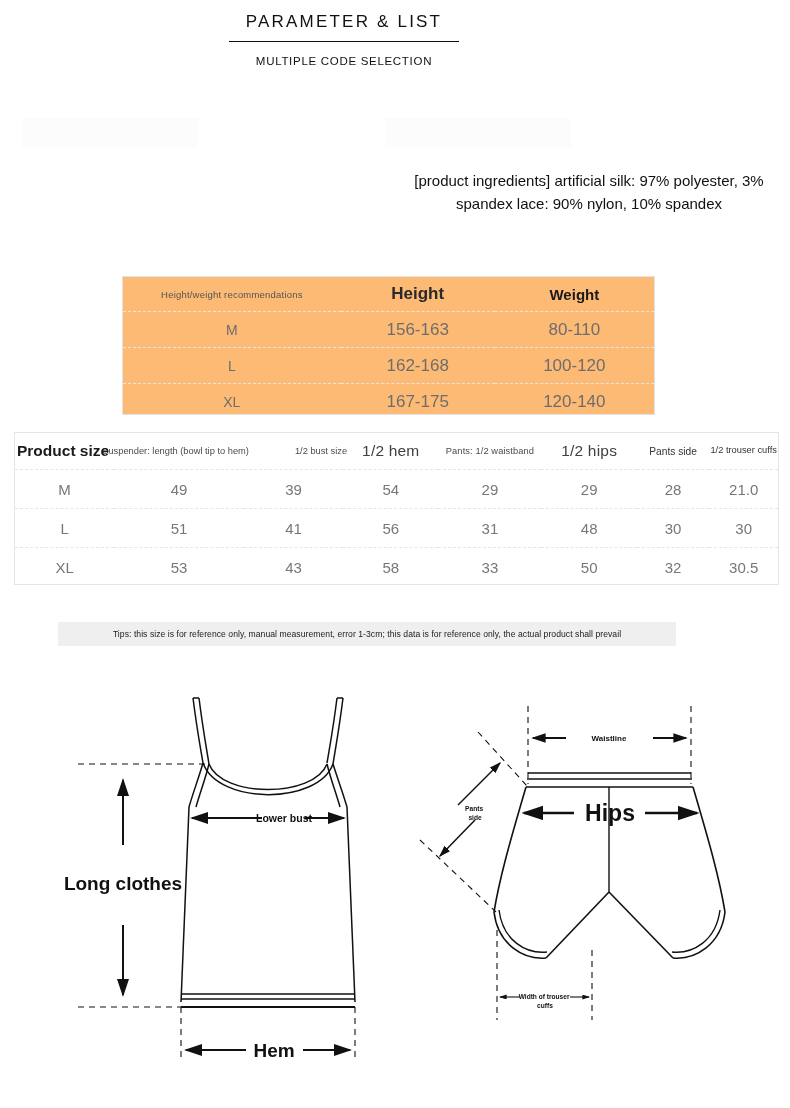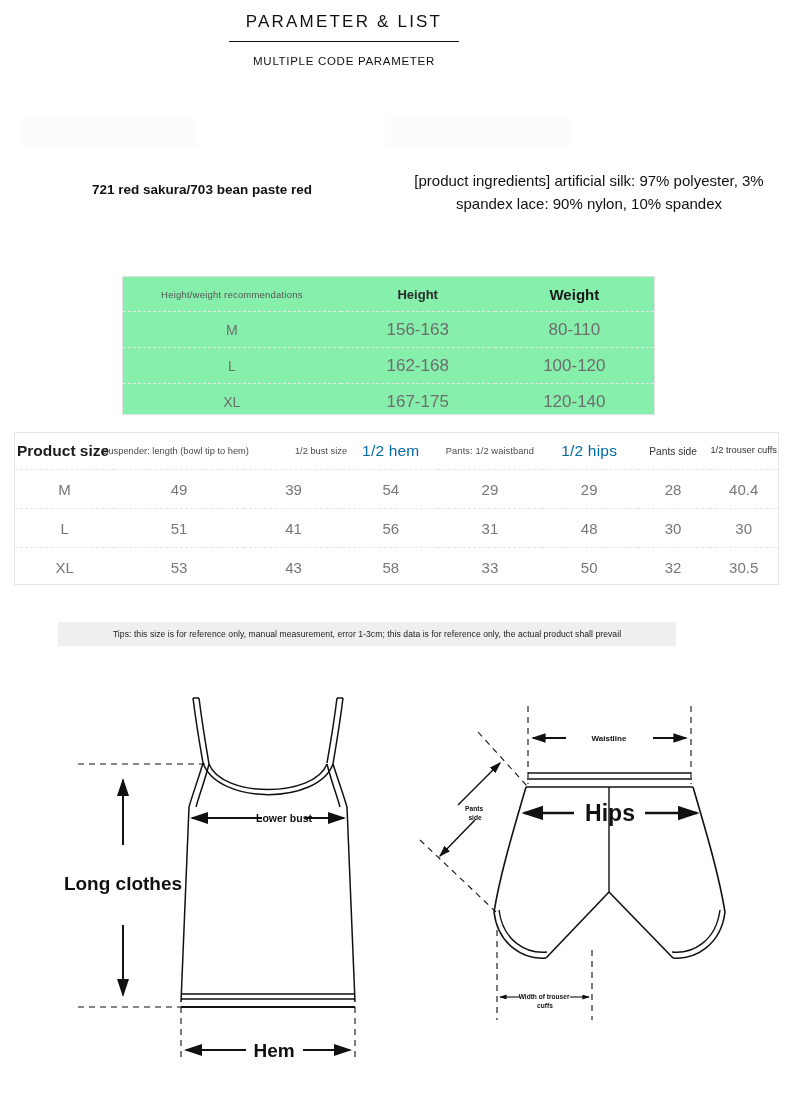--- a/index.html
+++ b/index.html
@@ -78,21 +78,21 @@
   }
 
   
   #hw-table {
     position: absolute;
     left: 122px; top: 276px;
     width: 533px;
     height: 139px;
     border: 1px solid #e2e2e2;
     box-sizing: border-box;
-    background: #86efac;
+    background: #fdba74;
   }
   #hw-table table {
     width: 100%;
     border-collapse: collapse;
     table-layout: fixed;
   }
   #hw-table th, #hw-table td {
     text-align: center;
     color: #6d6d6d;
     font-weight: normal;
@@ -106,21 +106,21 @@
   #hw-table tbody td {
     height: 35px;
     vertical-align: middle;
     border-bottom: 1px dashed #e6e6e6;
   }
   #hw-table tbody tr:last-child td { border-bottom: none; }
   .hw-c0 { width: 41%; }
   .hw-c1 { width: 29%; }
   .hw-c2 { width: 30%; }
   .hw-h0 { font-size: 9.5px; color: #555 !important; letter-spacing: .2px; }
-  .hw-h1 { font-size: 13px; font-weight: bold !important; color: #2a2a2a !important; }
+  .hw-h1 { font-size: 17px; font-weight: bold !important; color: #2a2a2a !important; }
   .hw-h2 { font-size: 15px; font-weight: bold !important; color: #1a1a1a !important; }
   .hw-sz { font-size: 14px; color: #6d6d6d; }
   .hw-v  { font-size: 17px; color: #7a7a7a; }
 
   
   #ps-table {
     position: absolute;
     left: 14px; top: 432px;
     width: 765px;
     height: 153px;
@@ -157,21 +157,21 @@
 
   .ps-w0 { width: 13.0%; }
   .ps-w1 { width: 17.0%; }
   .ps-w2 { width: 13.0%; }
   .ps-w3 { width: 12.5%; }
   .ps-w4 { width: 13.5%; margin-left: 7px; }
   .ps-w5 { width: 12.5%; }
   .ps-w6 { width: 9.5%; }
   .ps-w7 { width: 9.0%; }
 
-  .hdr-big   { font-size: 15.5px; font-weight: bold; color: #0369a1; letter-spacing: .2px; }
+  .hdr-big   { font-size: 15.5px; font-weight: bold; color: #404040; letter-spacing: .2px; }
   .hdr-small { font-size: 9.3px;  color: #4a4a4a; letter-spacing: .1px; }
   .hdr-mid   { font-size: 10.2px; color: #333; }
   .hdr-wrap  { font-size: 9.3px; color: #333; white-space: normal; line-height: 1.25; display:block; }
 
   
   .hdr-overlap { position: relative; }
   .hdr-overlap .ov-a {
     position: absolute; left: 2px; top: 50%; transform: translateY(-50%);
     font-size: 15.5px; font-weight: bold; color: #1b1b1b; white-space: nowrap;
     z-index: 2;
@@ -220,28 +220,27 @@
   .dim-label-m  { font-family: "Liberation Sans", sans-serif; font-weight: bold; font-size: 10.5px; fill:#111; }
   .dim-label-s  { font-family: "Liberation Sans", sans-serif; font-weight: bold; font-size: 8px; fill:#111; }
   .dim-label-xs { font-family: "Liberation Sans", sans-serif; font-weight: bold; font-size: 6.6px; fill:#111; }
 </style>
 </head>
 <body>
 
 <div id="header">
   <div id="main-title">PARAMETER  &amp;  LIST</div>
   <div id="title-rule"></div>
-  <div id="sub-title">MULTIPLE CODE PARAMETER</div>
+  <div id="sub-title">MULTIPLE CODE SELECTION</div>
 </div>
 
 <div class="wm" id="wm-left"></div>
 <div class="wm" id="wm-right"></div>
 
 <div id="info-left">
-  <span class="ln2">721 red sakura/703 bean paste red</span>
 </div>
 
 <div id="info-right">[product ingredients] artificial silk: 97% polyester, 3% spandex lace: 90% nylon, 10% spandex</div>
 
 <div id="hw-table">
   <table>
     <thead>
       <tr>
         <th class="hw-c0 hw-h0">Height/weight recommendations</th>
         <th class="hw-c1 hw-h1">Height</th>
@@ -292,21 +291,21 @@
     </thead>
     <tbody>
       <tr>
         <td>M</td>
         <td>49</td>
         <td>39</td>
         <td>54</td>
         <td>29</td>
         <td>29</td>
         <td>28</td>
-        <td>40.4</td>
+        <td>21.0</td>
       </tr>
       <tr>
         <td>L</td>
         <td>51</td>
         <td>41</td>
         <td>56</td>
         <td>31</td>
         <td>48</td>
         <td>30</td>
         <td>30</td>

